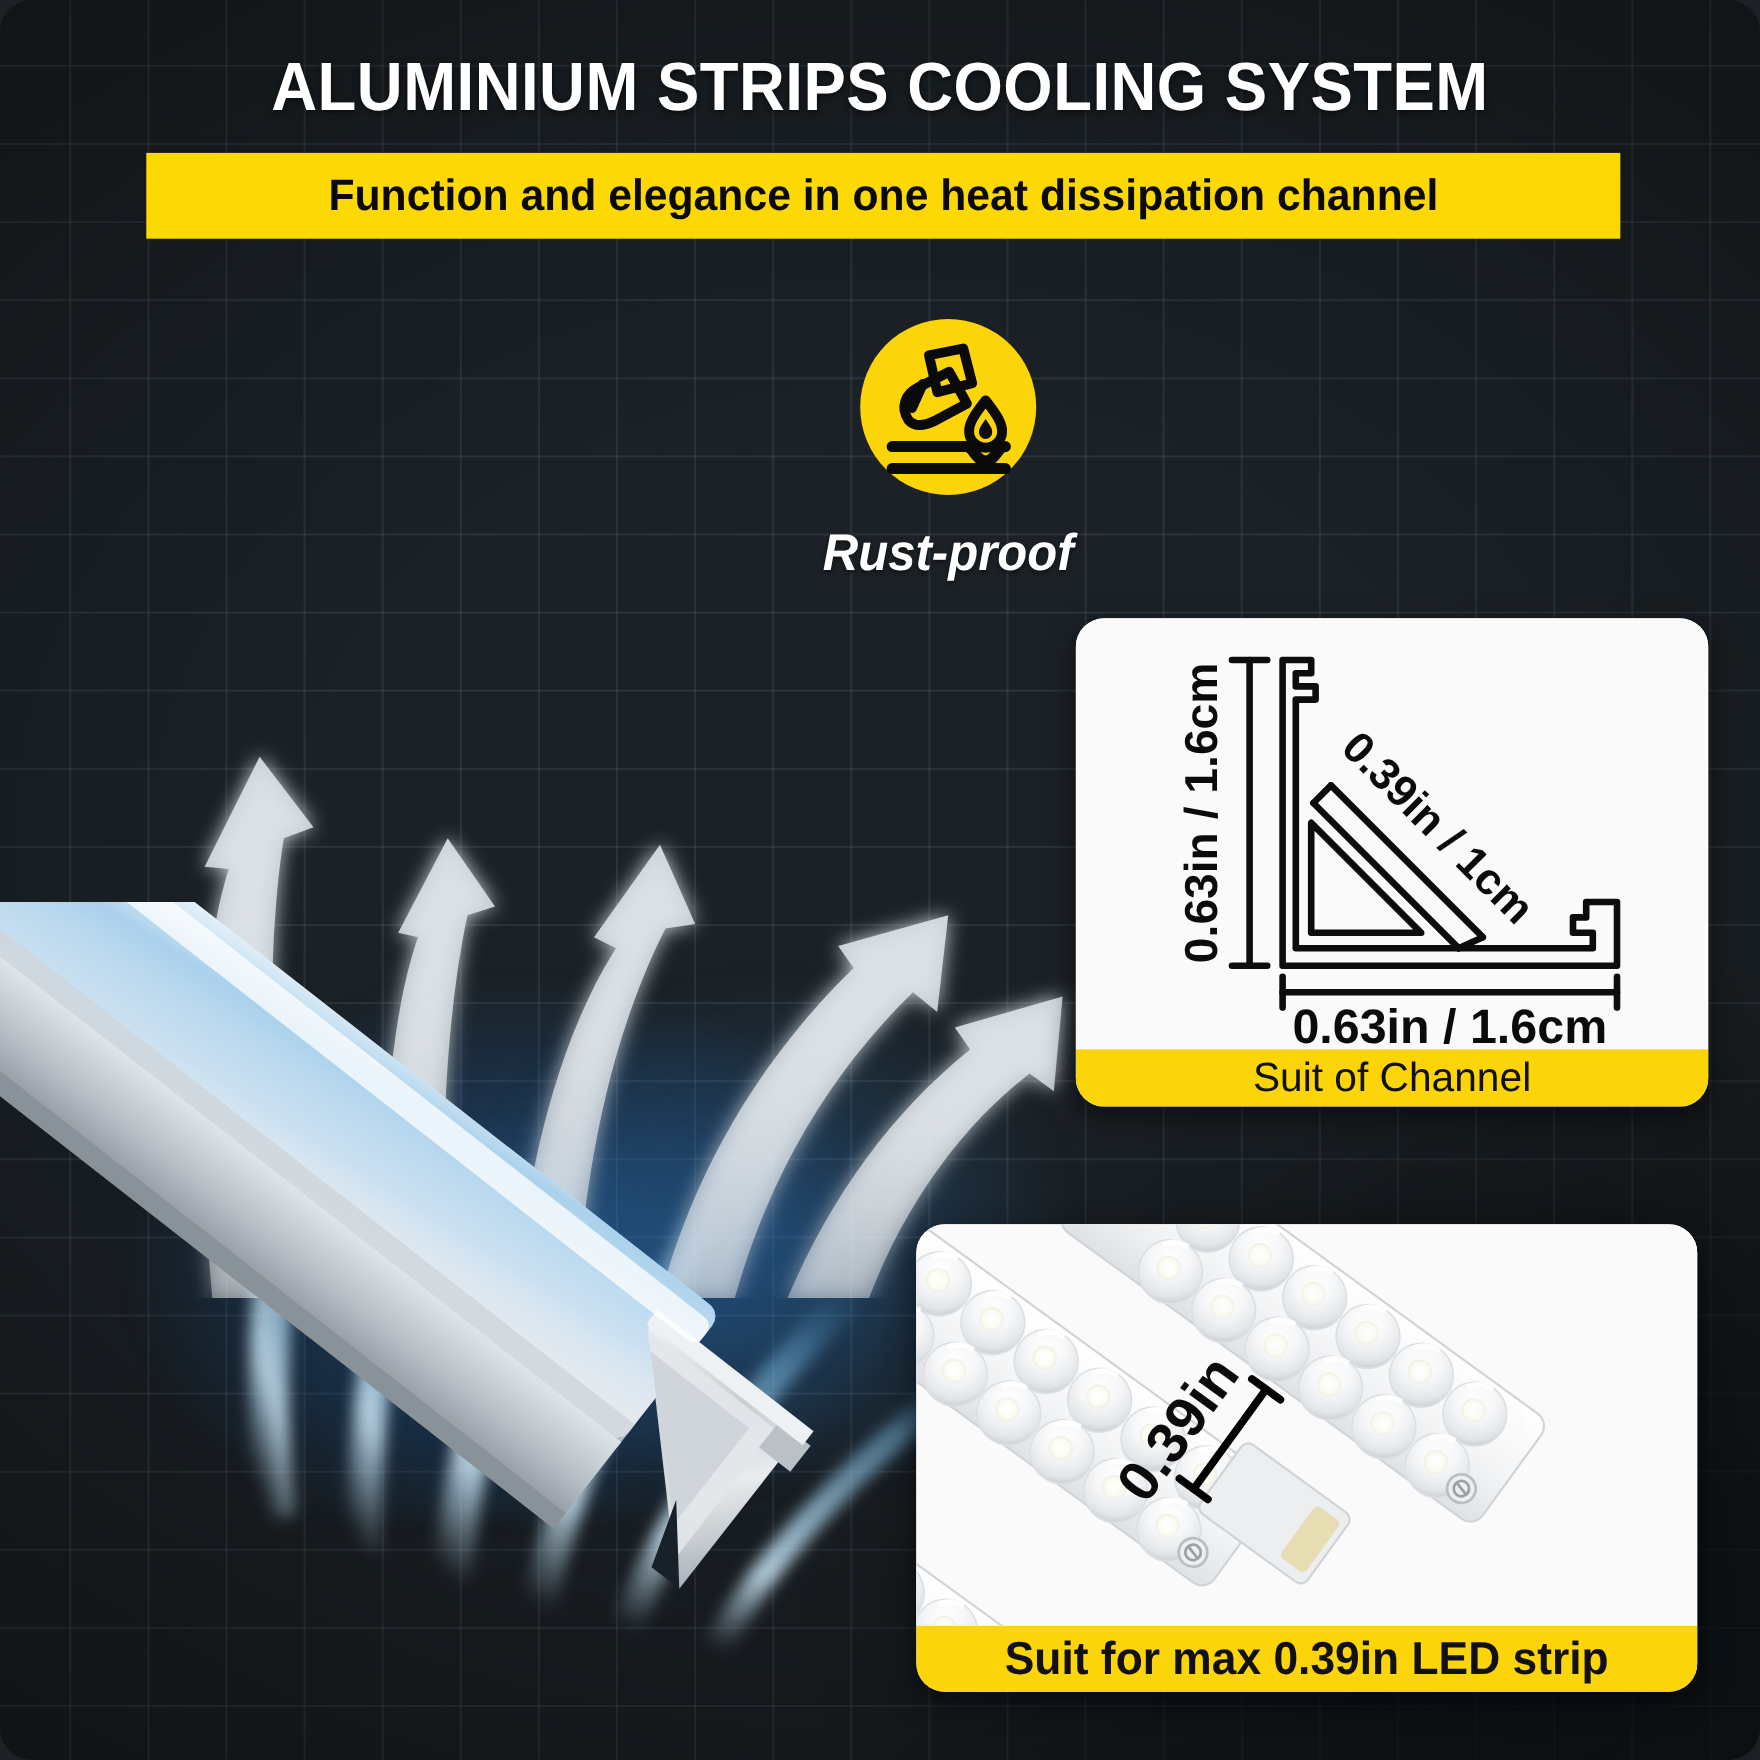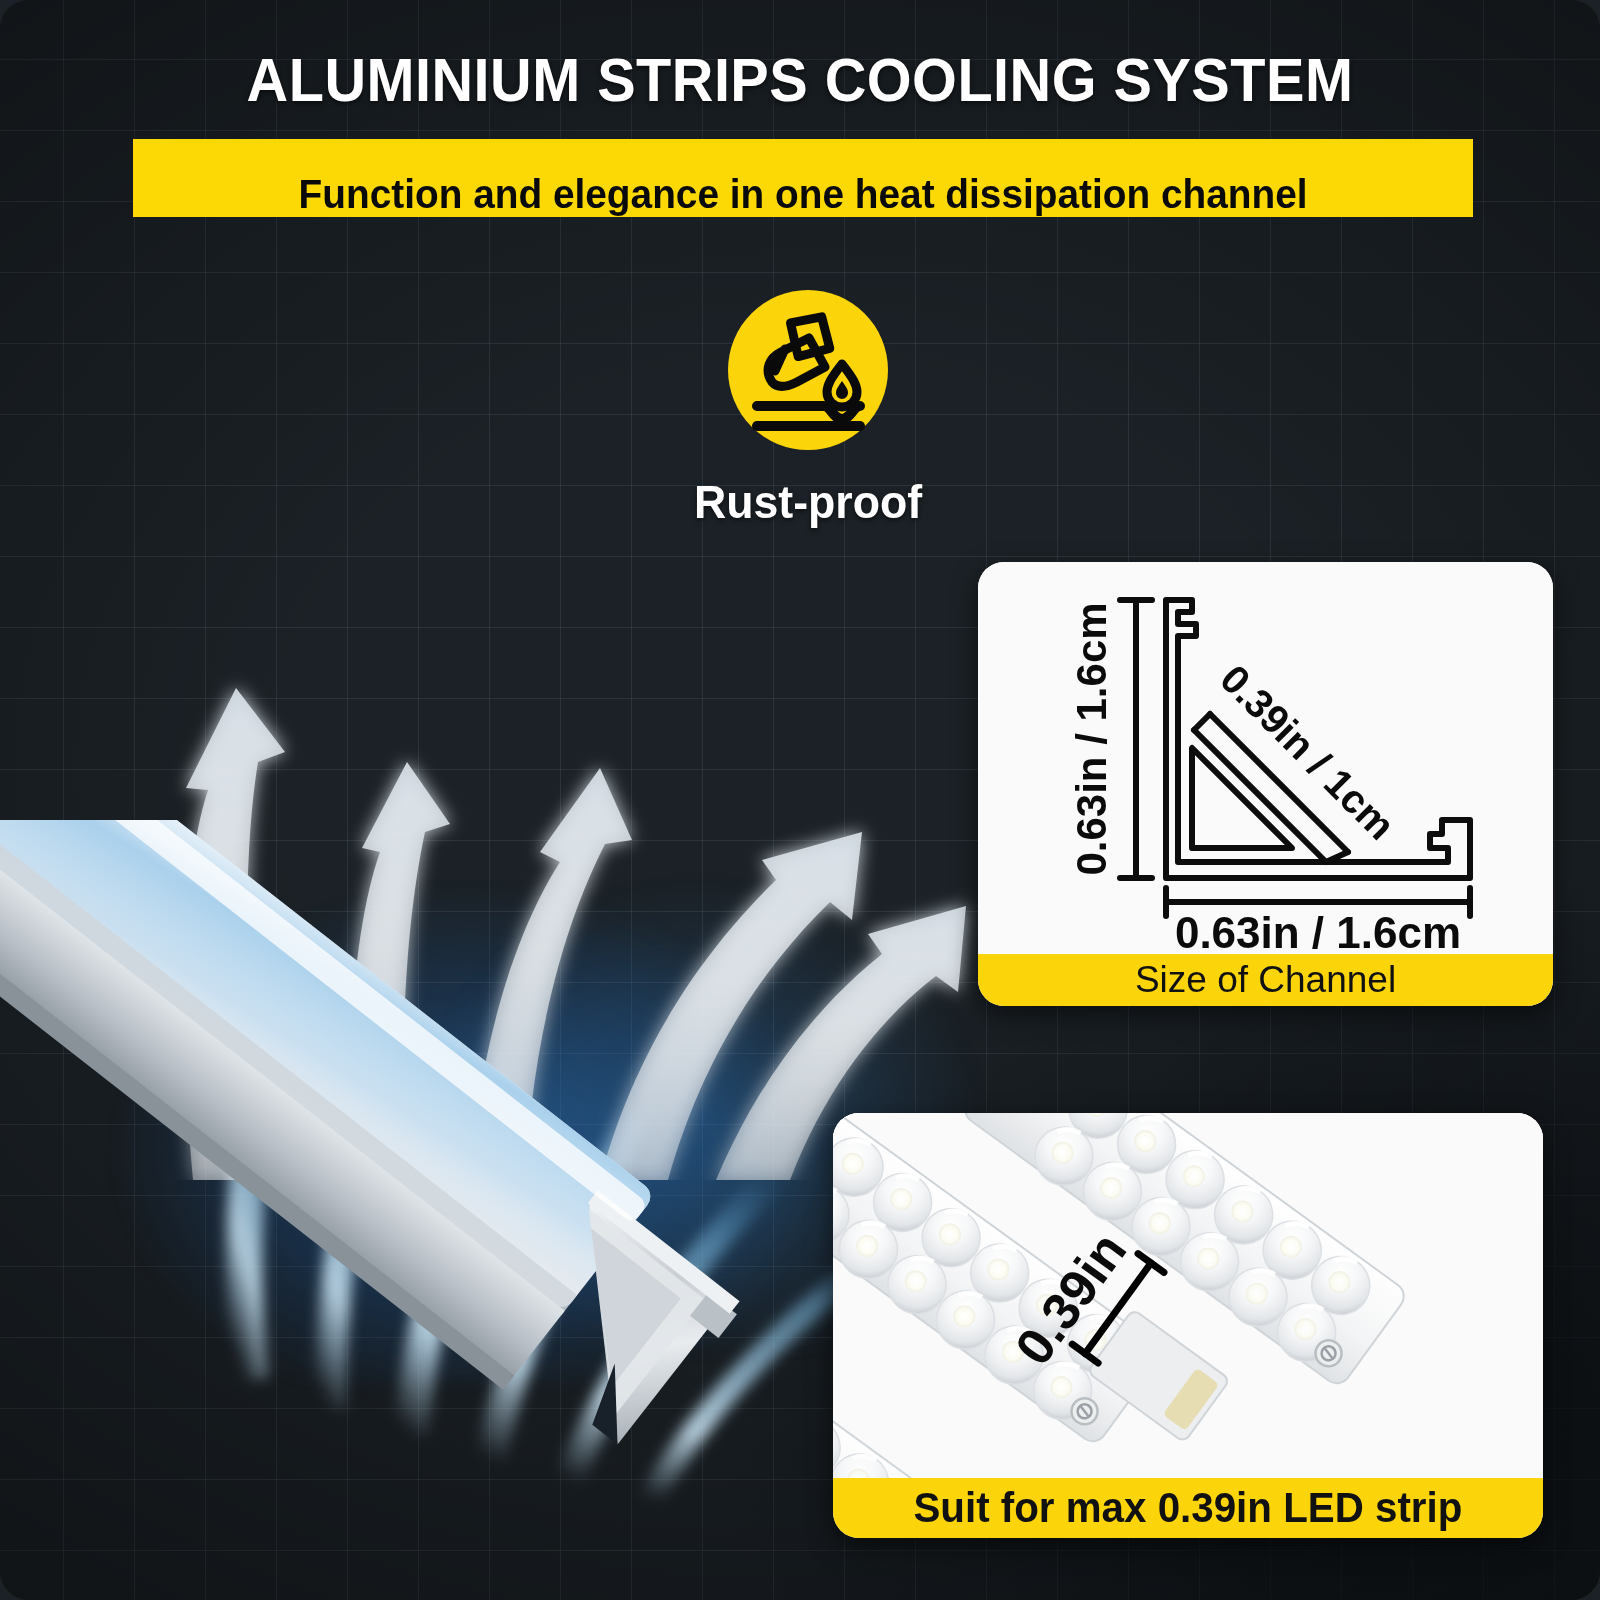--- a/index.html
+++ b/index.html
@@ -35,21 +35,21 @@
     position:absolute;left:0;top:44px;width:1600px;text-align:center;
     color:#ffffff;
     font-family:"Liberation Sans Narrow","Liberation Sans",sans-serif;
     font-weight:bold;font-size:62px;letter-spacing:.5px;
     transform:scaleX(.93);transform-origin:50% 50%;
     text-shadow:0 2px 6px rgba(0,0,0,.6);
     white-space:nowrap;
   }
   .subtitle-bar{
     position:absolute;left:133px;top:139px;width:1340px;height:78px;
-    background:#fcd804;display:flex;align-items:flex-end;justify-content:center;
+    background:#fcd804;display:flex;align-items:center;justify-content:center;
   }
   .subtitle-text{
     color:#0a0a0a;
     font-family:"Liberation Sans Narrow","Liberation Sans",sans-serif;
     font-weight:bold;font-size:40px;letter-spacing:0px;
     transform:scaleX(.97);white-space:nowrap;
   }
 
   
   .feature{position:absolute;text-align:center;}
@@ -59,21 +59,21 @@
     display:flex;align-items:center;justify-content:center;
   }
   .feat-label{
     margin-top:24px;color:#ffffff;
     font-family:"Liberation Sans Narrow","Liberation Sans",sans-serif;
     font-weight:bold;font-size:47px;white-space:nowrap;
     transform:scaleX(.95);
     text-shadow:0 2px 5px rgba(0,0,0,.55);
   }
   #feature-0{left:40px;top:290px;width:600px;}
-  #feature-1{left:558px;top:290px;width:500px;}
+  #feature-1{left:612px;top:290px;width:500px;font-style:italic;}
   #feature-2{left:980px;top:290px;width:600px;}
 
   
   .glow-blue{
     position:absolute;left:90px;top:560px;width:900px;height:820px;
     background:radial-gradient(ellipse 55% 45% at 42% 72%, rgba(40,120,200,.55) 0%, rgba(28,90,160,.28) 42%, rgba(20,60,120,0) 72%);
     filter:blur(8px);
   }
   .glow-blue2{
     position:absolute;left:420px;top:640px;width:800px;height:700px;
@@ -294,21 +294,21 @@
         </g>
 
         <text class="dim-label" x="0" y="0" font-size="42" text-anchor="middle" transform="translate(128,177) rotate(-90)">0.63in / 1.6cm</text>
 
         <text class="dim-label" x="0" y="0" font-size="40" text-anchor="middle" transform="translate(320,200) rotate(45)">0.39in / 1cm</text>
 
         <text class="dim-label" x="340" y="386" font-size="44" text-anchor="middle">0.63in / 1.6cm</text>
       </svg>
     </div>
     <div class="card-caption">
-      <span class="caption-text">Size of Channel</span>
+      <span class="caption-text">Suit of Channel</span>
     </div>
   </div>
 
   <div class="card" id="led-card">
     <div class="card-body">
       <svg class="diagram-svg" viewBox="0 0 710 365">
         <defs>
           <linearGradient id="pcb" x1="0" y1="0" x2="0" y2="1">
             <stop offset="0%" stop-color="#ffffff"></stop>
             <stop offset="55%" stop-color="#f3f4f5"></stop>

